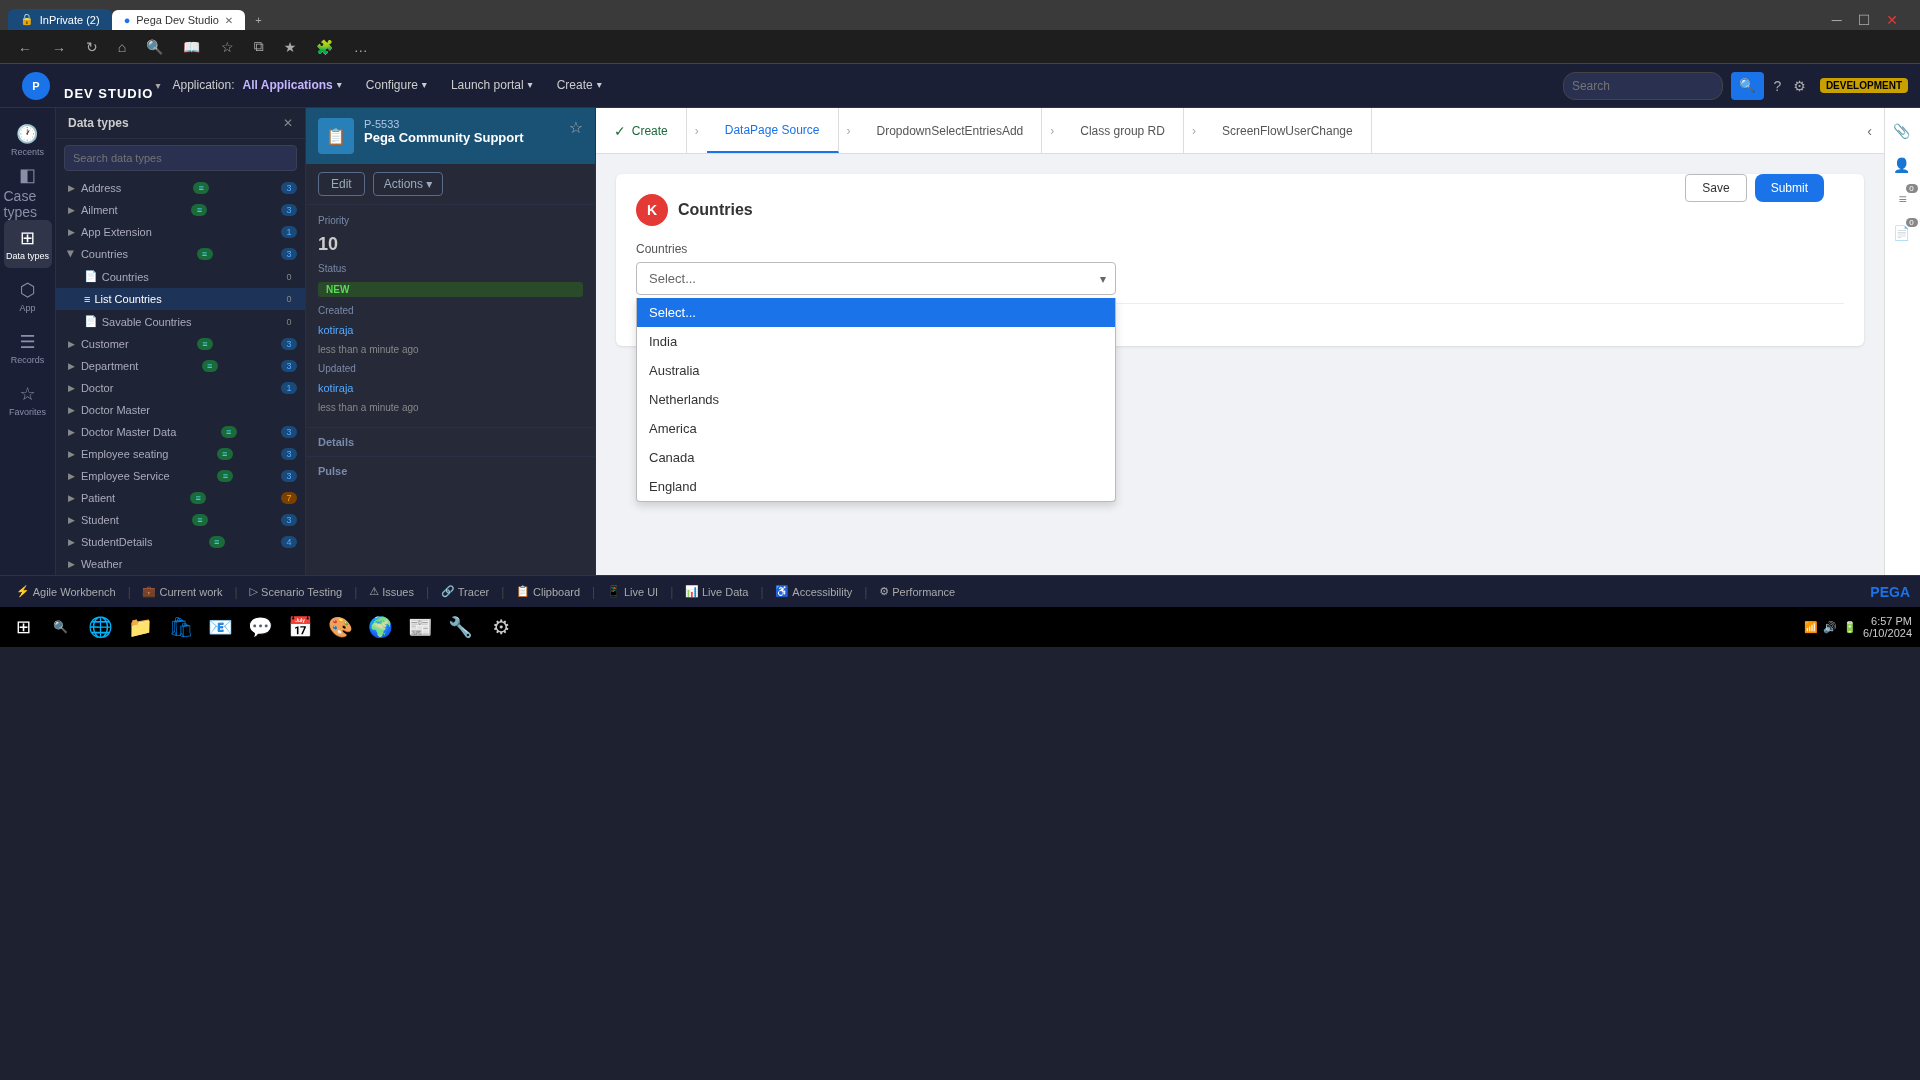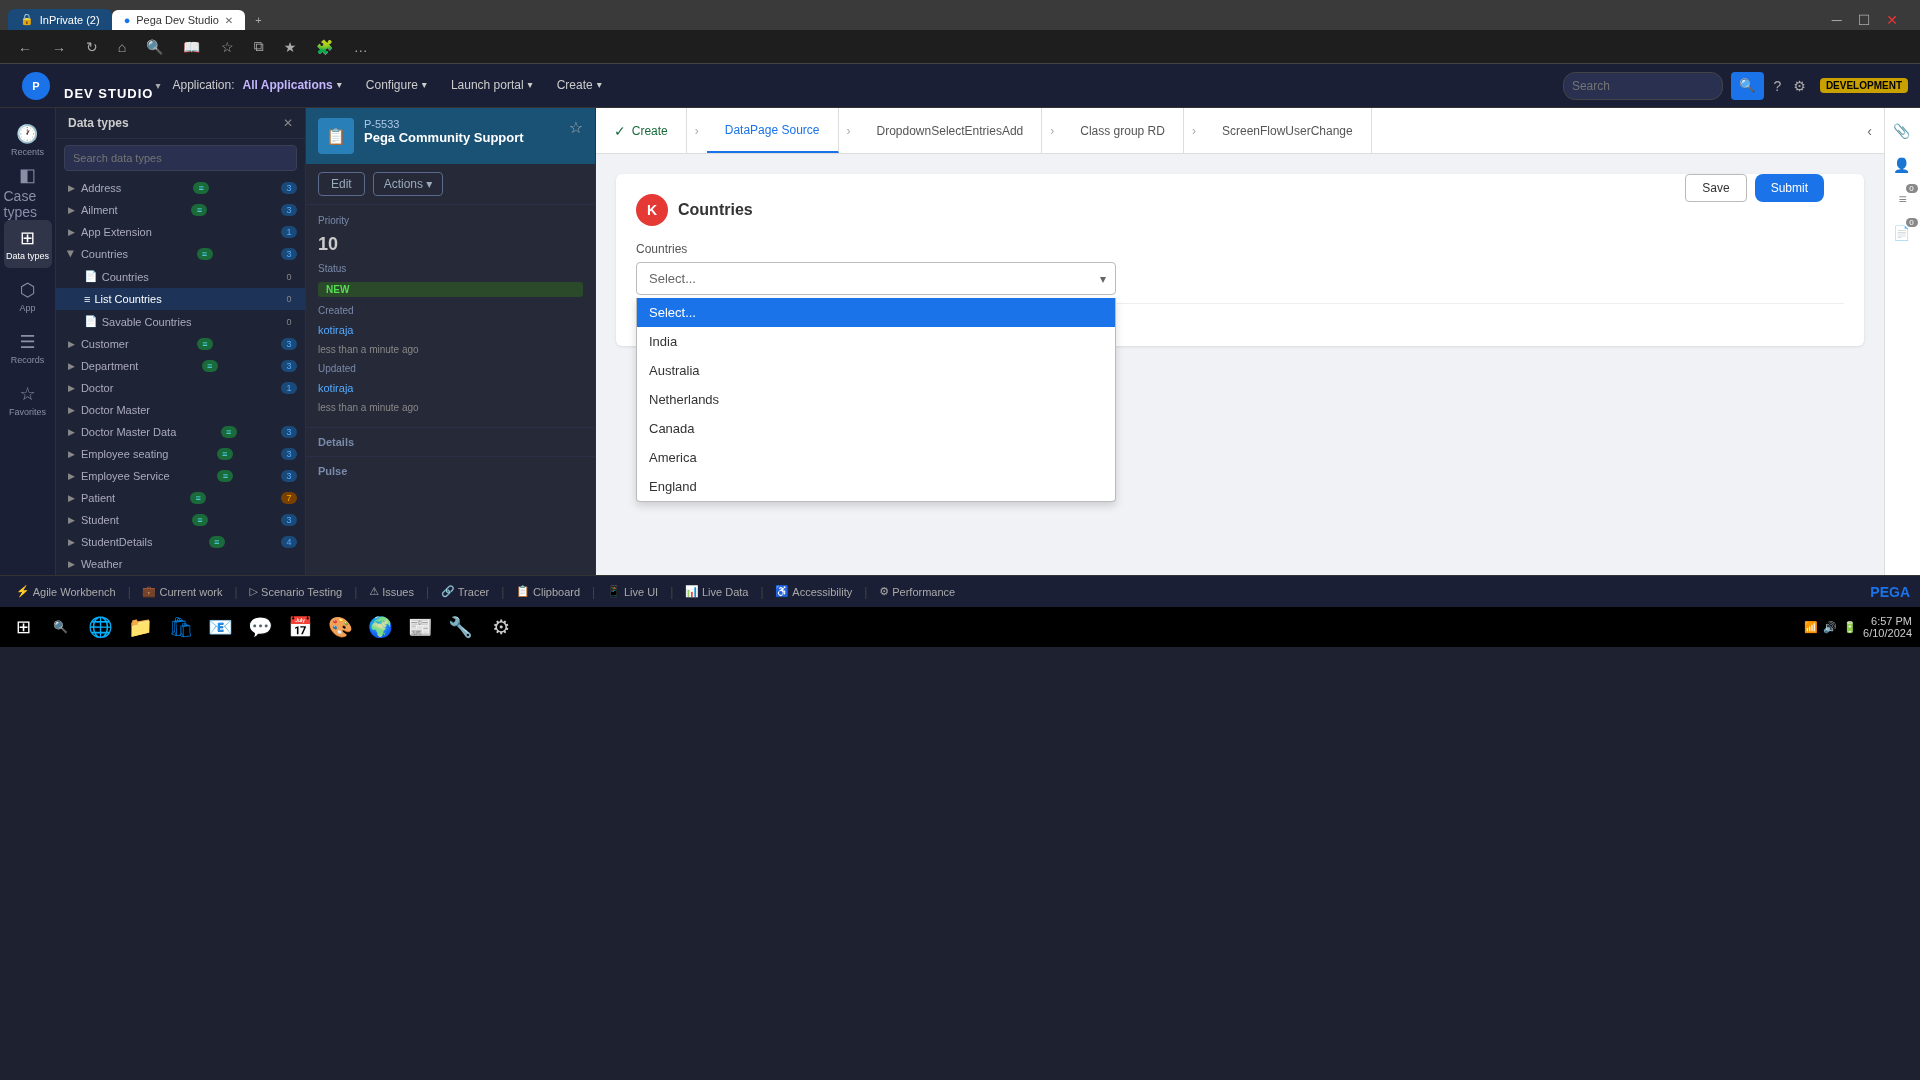--- a/index.html
+++ b/index.html
@@ -884,22 +884,22 @@
           <select class="form-select">
             <option>Select...</option>
           </select>
           <span class="select-arrow">▾</span>
           
           <div class="dropdown-menu">
             <div class="dropdown-item selected">Select...</div>
             <div class="dropdown-item">India</div>
             <div class="dropdown-item">Australia</div>
             <div class="dropdown-item">Netherlands</div>
+            <div class="dropdown-item">America</div>
             <div class="dropdown-item">Canada</div>
-            <div class="dropdown-item">America</div>
             <div class="dropdown-item">England</div>
           </div>
         </div>
         <div class="countries-field-row">
           <span class="countries-field-label">Countries</span>
           <span class="countries-field-value">--</span>
         </div>
       </div>
 
       <div class="form-actions">

